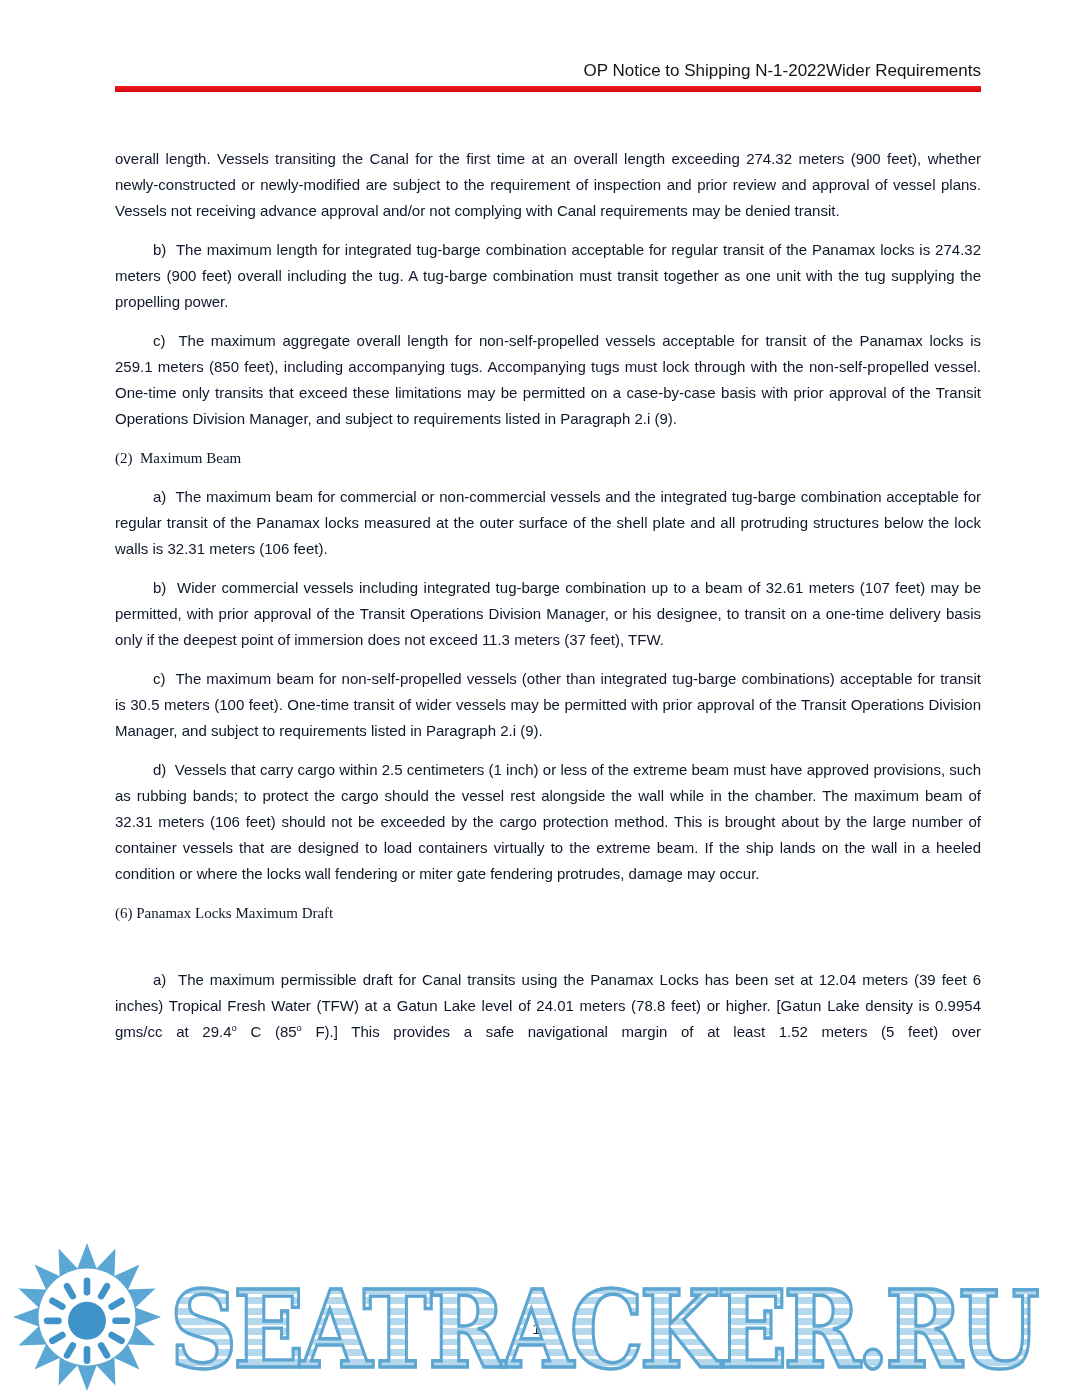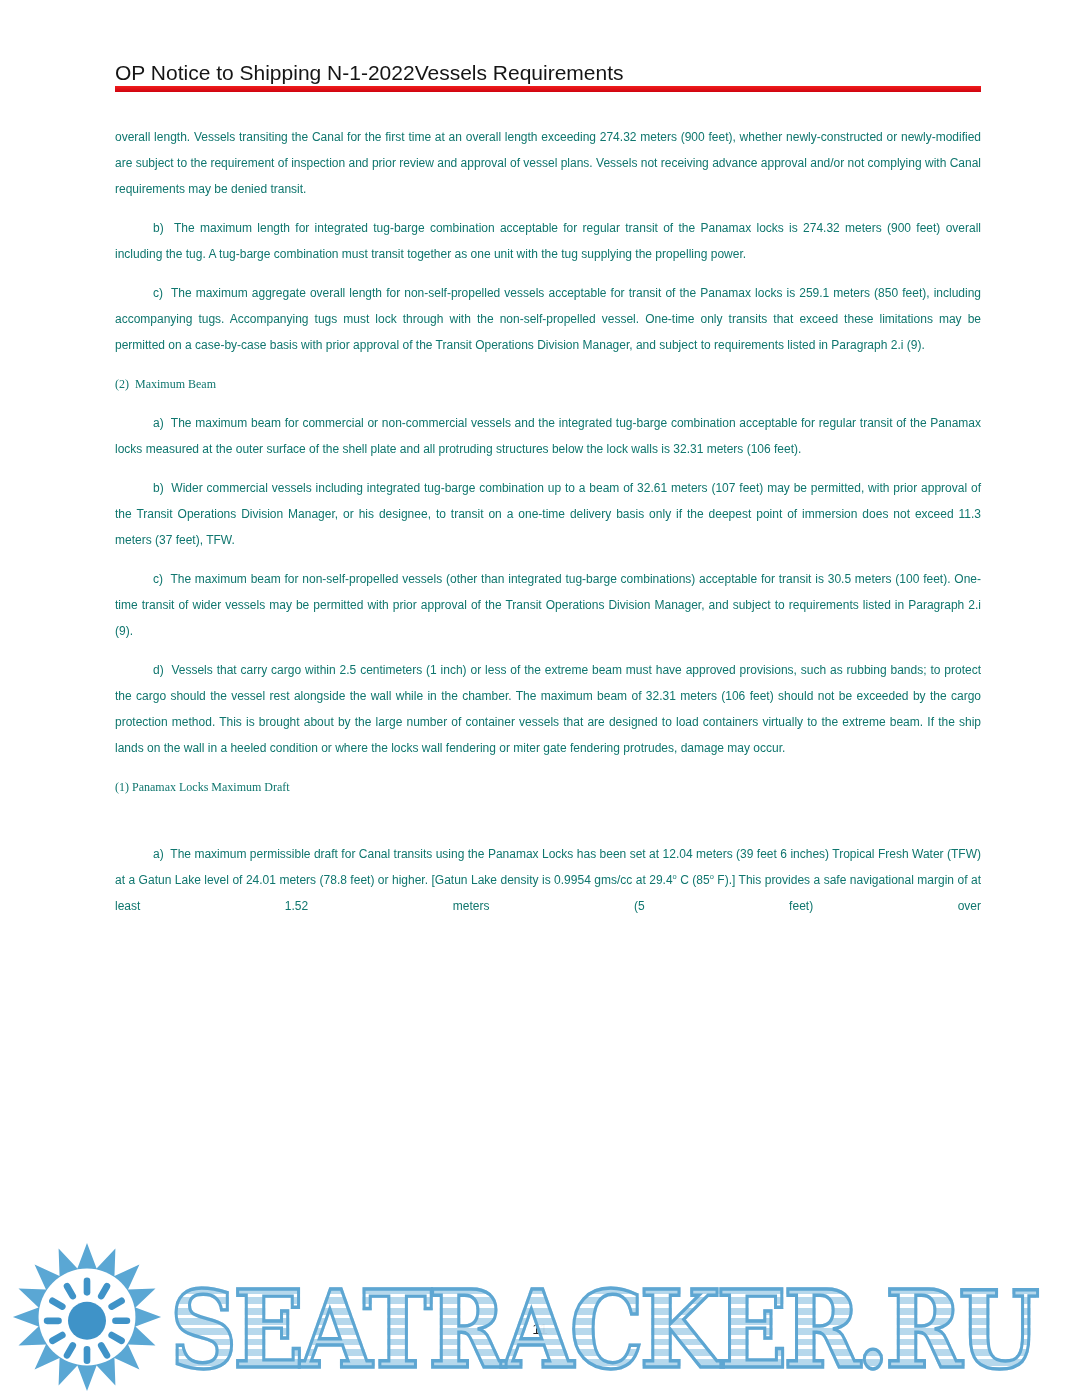--- a/index.html
+++ b/index.html
@@ -4,31 +4,31 @@
 <style>
   html,body{margin:0;padding:0;}
   body{
     width:1080px;height:1397px;position:relative;background:#ffffff;
     font-family:"Liberation Sans","DejaVu Sans",sans-serif;color:#1b1b1b;
     overflow:hidden;
   }
   .page{position:absolute;inset:0;}
   .header-row{
     position:absolute;top:61px;left:115px;width:866px;
-    display:flex;justify-content:flex-start;align-items:baseline;
-    font-size:21px;color:#151515;
+    display:flex;justify-content:flex-end;align-items:baseline;
+    font-size:17px;color:#151515;
   }
   .red-rule{
     position:absolute;top:86px;left:115px;width:866px;height:6px;
     background:linear-gradient(#f01c1c,#cf0410);
   }
   .body-text{
-    position:absolute;top:124px;left:115px;width:866px;
-    font-size:12px;line-height:26px;text-align:justify;
-    color:#0f766e;
+    position:absolute;top:146px;left:115px;width:866px;
+    font-size:15px;line-height:26px;text-align:justify;
+    color:#0f172a;
   }
   .body-text p{margin:0 0 13px 0;}
   p.indent{text-indent:38px;}
   p.heading{text-align:left;margin:4px 0 13px 0;font-family:Liberation Serif, serif;}
   p.justify-last{text-align-last:justify;margin-top:41px;}
   sup{font-size:62%;vertical-align:super;line-height:0;}
   .page-number{
     position:absolute;bottom:60px;left:0;width:1080px;text-align:center;
     font-size:15px;color:#222;
   }
@@ -55,34 +55,34 @@
     }
   }
 </style>
 </head>
 <body>
 
 <div class="page">
 
   <div class="header-row">
     <span>OP Notice to Shipping N-1-2022</span>
-    <span>Vessels Requirements</span>
+    <span>Wider Requirements</span>
   </div>
   <div class="red-rule"></div>
 
   <div class="body-text">
     <p>overall length. Vessels transiting the Canal for the first time at an overall length exceeding 274.32 meters (900 feet), whether newly-constructed or newly-modified are subject to the requirement of inspection and prior review and approval of vessel plans. Vessels not receiving advance approval and/or not complying with Canal requirements may be denied transit.</p>
     <p class="indent">b)&nbsp; The maximum length for integrated tug-barge combination acceptable for regular transit of the Panamax locks is 274.32 meters (900 feet) overall including the tug. A tug-barge combination must transit together as one unit with the tug supplying the propelling power.</p>
     <p class="indent">c)&nbsp; The maximum aggregate overall length for non-self-propelled vessels acceptable for transit of the Panamax locks is 259.1 meters (850 feet), including accompanying tugs. Accompanying tugs must lock through with the non-self-propelled vessel. One-time only transits that exceed these limitations may be permitted on a case-by-case basis with prior approval of the Transit Operations Division Manager, and subject to requirements listed in Paragraph 2.i (9).</p>
     <p class="heading">(2)&nbsp; Maximum Beam</p>
     <p class="indent">a)&nbsp; The maximum beam for commercial or non-commercial vessels and the integrated tug-barge combination acceptable for regular transit of the Panamax locks measured at the outer surface of the shell plate and all protruding structures below the lock walls is 32.31 meters (106 feet).</p>
     <p class="indent">b)&nbsp; Wider commercial vessels including integrated tug-barge combination up to a beam of 32.61 meters (107 feet) may be permitted, with prior approval of the Transit Operations Division Manager, or his designee, to transit on a one-time delivery basis only if the deepest point of immersion does not exceed 11.3 meters (37 feet), TFW.</p>
     <p class="indent">c)&nbsp; The maximum beam for non-self-propelled vessels (other than integrated tug-barge combinations) acceptable for transit is 30.5 meters (100 feet). One-time transit of wider vessels may be permitted with prior approval of the Transit Operations Division Manager, and subject to requirements listed in Paragraph 2.i (9).</p>
     <p class="indent">d)&nbsp; Vessels that carry cargo within 2.5 centimeters (1 inch) or less of the extreme beam must have approved provisions, such as rubbing bands; to protect the cargo should the vessel rest alongside the wall while in the chamber. The maximum beam of 32.31 meters (106 feet) should not be exceeded by the cargo protection method. This is brought about by the large number of container vessels that are designed to load containers virtually to the extreme beam. If the ship lands on the wall in a heeled condition or where the locks wall fendering or miter gate fendering protrudes, damage may occur.</p>
-    <p class="heading">(1) Panamax Locks Maximum Draft</p>
+    <p class="heading">(6) Panamax Locks Maximum Draft</p>
     <p class="indent justify-last"><span>a)&nbsp; The maximum permissible draft for Canal transits using the Panamax Locks has been set at 12.04 meters (39 feet 6 inches) Tropical Fresh Water (TFW) at a Gatun Lake level of 24.01 meters (78.8 feet) or higher. [Gatun Lake density is 0.9954 gms/cc at 29.4</span><sup>o</sup><span> C (85</span><sup>o</sup><span> F).] This provides a safe navigational margin of at least 1.52 meters (5 feet) over</span></p>
   </div>
 
   <div class="page-number">11</div>
 
   <div class="watermark">
     <svg class="watermark-sun" viewBox="0 0 160 160" aria-hidden="true">
       <polygon fill="#5aa7d4" points="158,80 131,90.1 152.1,109.9 123.2,108.9 135.2,135.2 108.9,123.2 109.9,152.1 90.1,131 80,158 69.9,131 50.1,152.1 51.1,123.2 24.8,135.2 36.8,108.9 7.9,109.9 29,90.1 2,80 29,69.9 7.9,50.1 36.8,51.1 24.8,24.8 51.1,36.8 50.1,7.9 69.9,29 80,2 90.1,29 109.9,7.9 108.9,36.8 135.2,24.8 123.2,51.1 152.1,50.1 131,69.9"></polygon>
       <circle cx="80" cy="80" r="51" fill="#ffffff"></circle>
       <circle cx="80" cy="84" r="20" fill="#3f93c8"></circle>

